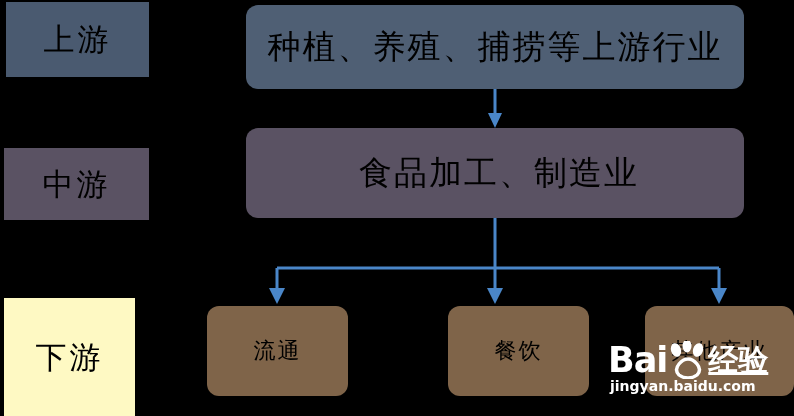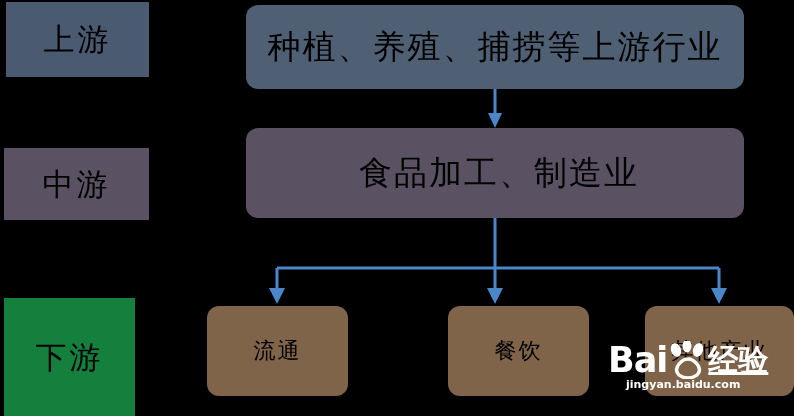--- a/index.html
+++ b/index.html
@@ -35,21 +35,21 @@
   #tier-upstream {
     left: 6px;  top: 2px;   width: 143px; height: 75px;
     background: #4a5a70;
   }
   #tier-midstream {
     left: 4px;  top: 148px; width: 145px; height: 72px;
     background: #5a5263;
   }
   #tier-downstream {
     left: 4px;  top: 298px; width: 131px; height: 118px;
-    background: #15803d;
+    background: #fef9c3;
   }
 
   
   .node {
     position: absolute;
     display: flex;
     align-items: center;
     justify-content: center;
     color: #000000;
     box-sizing: border-box;
@@ -123,23 +123,23 @@
   #wm-jingyan {
     font-size: 30px;
     font-weight: bold;
     color: #ffffff;
     margin-left: 0;
     letter-spacing: 0px;
     text-decoration: underline;
   }
   #wm-url {
     position: absolute;
-    left: 18px;
+    left: 2px;
     top: 46px;
-    font-size: 11px;
+    font-size: 14px;
     font-weight: bold;
     color: #ffffff;
     letter-spacing: 0px;
     font-family: "DejaVu Sans", "Liberation Sans", sans-serif;
   }
 </style>
 </head>
 <body>
 
 <div id="stage">

